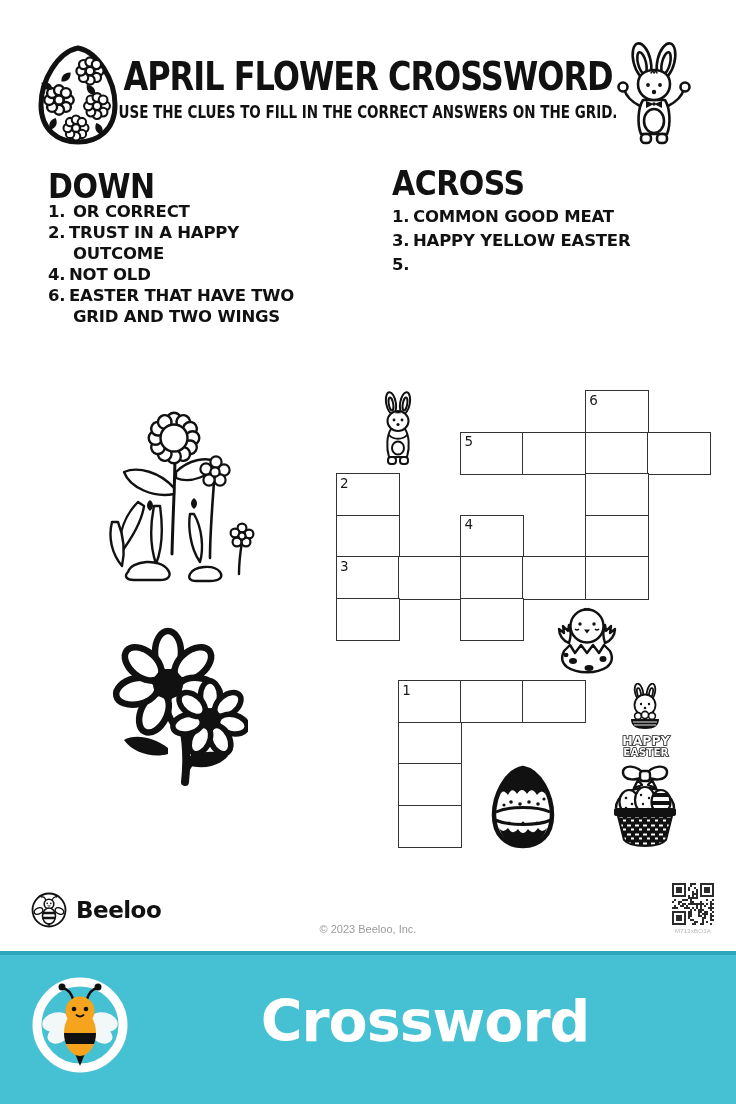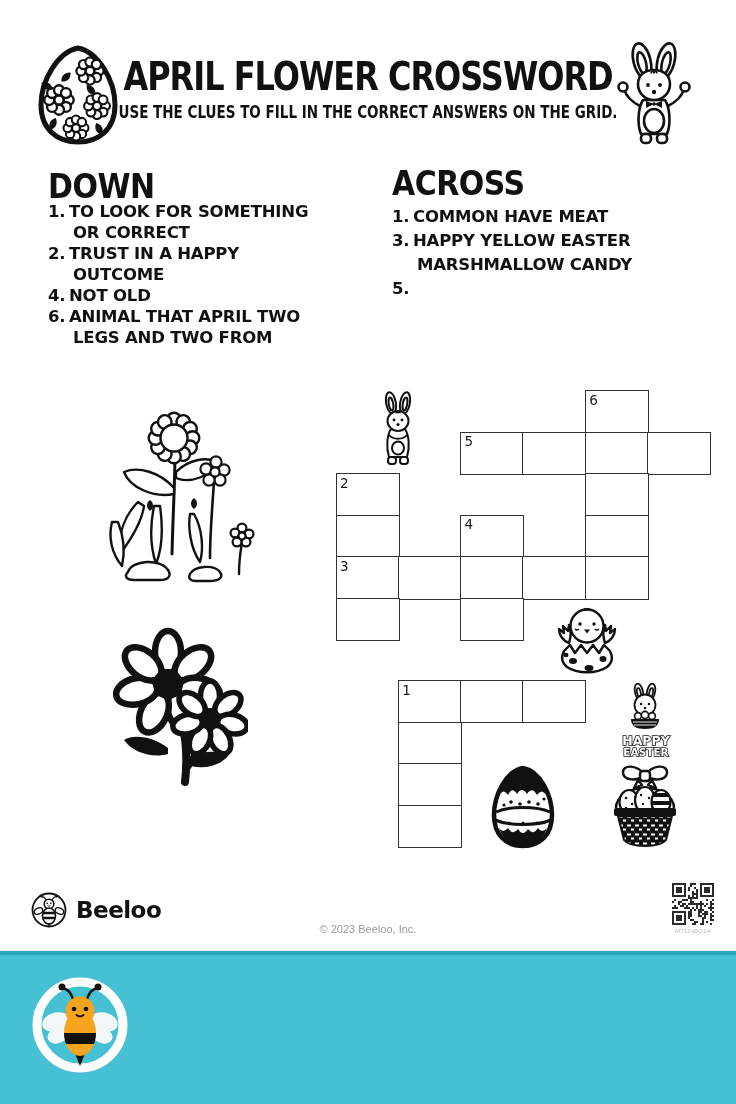--- a/index.html
+++ b/index.html
@@ -104,59 +104,57 @@
     <path d="M36,61 L44,64 L36,68 Z" fill="#111"></path>
       <path d="M52,61 L44,64 L52,68 Z" fill="#111"></path>
     <circle cx="44" cy="64" r="1.8" fill="#111"></circle>
   </svg>
 
   <div id="down-head" class="abs clue-head">DOWN</div>
   <div class="abs clue-list down-list">
       <div class="clue">
         <span class="cnum">1.</span>
         <div class="ctxt">
-          <div>TO LOOK FOR SOMETHING</div>
           <div class="cont">OR CORRECT</div>
         </div>
       </div>
       <div class="clue">
         <span class="cnum">2.</span>
         <div class="ctxt">
           <div>TRUST IN A HAPPY</div>
           <div class="cont">OUTCOME</div>
         </div>
       </div>
       <div class="clue">
         <span class="cnum">4.</span>
         <div class="ctxt">
           <div>NOT OLD</div>
         </div>
       </div>
       <div class="clue">
         <span class="cnum">6.</span>
         <div class="ctxt">
-          <div>ANIMAL THAT APRIL TWO</div>
-          <div class="cont">LEGS AND TWO FROM</div>
+          <div>EASTER THAT HAVE TWO</div>
+          <div class="cont">GRID AND TWO WINGS</div>
         </div>
       </div>
     </div>
 
   <div id="across-head" class="abs clue-head">ACROSS</div>
   <div class="abs clue-list across-list">
       <div class="clue">
         <span class="cnum">1.</span>
         <div class="ctxt">
-          <div>COMMON HAVE MEAT</div>
+          <div>COMMON GOOD MEAT</div>
         </div>
       </div>
       <div class="clue">
         <span class="cnum">3.</span>
         <div class="ctxt">
           <div>HAPPY YELLOW EASTER</div>
-          <div class="cont">MARSHMALLOW CANDY</div>
         </div>
       </div>
       <div class="clue">
         <span class="cnum">5.</span>
         <div class="ctxt">
         </div>
       </div>
     </div>
 
   <div class="abs" style="left:0;top:0;width:736px;height:1104px;pointer-events:none;">
@@ -664,14 +662,15 @@
     <g clip-path="url(#beebody)">
       <rect x="34" y="35" width="36" height="50" fill="#f6a41d"></rect>
       <rect x="34" y="60" width="36" height="11" fill="#111"></rect>
     </g>
     <circle cx="52" cy="38" r="14.5" fill="#f6a41d"></circle>
     <circle cx="46" cy="36" r="2.3" fill="#111"></circle>
       <circle cx="58" cy="36" r="2.3" fill="#111"></circle>
     <path d="M48.5,42 q3.5,3 7,0" stroke="#111" stroke-width="1.8" fill="none" stroke-linecap="round"></path>
   </svg>
 
+  <div class="abs banner-label">Crossword</div>
 
 </div>
 
 </body></html>

